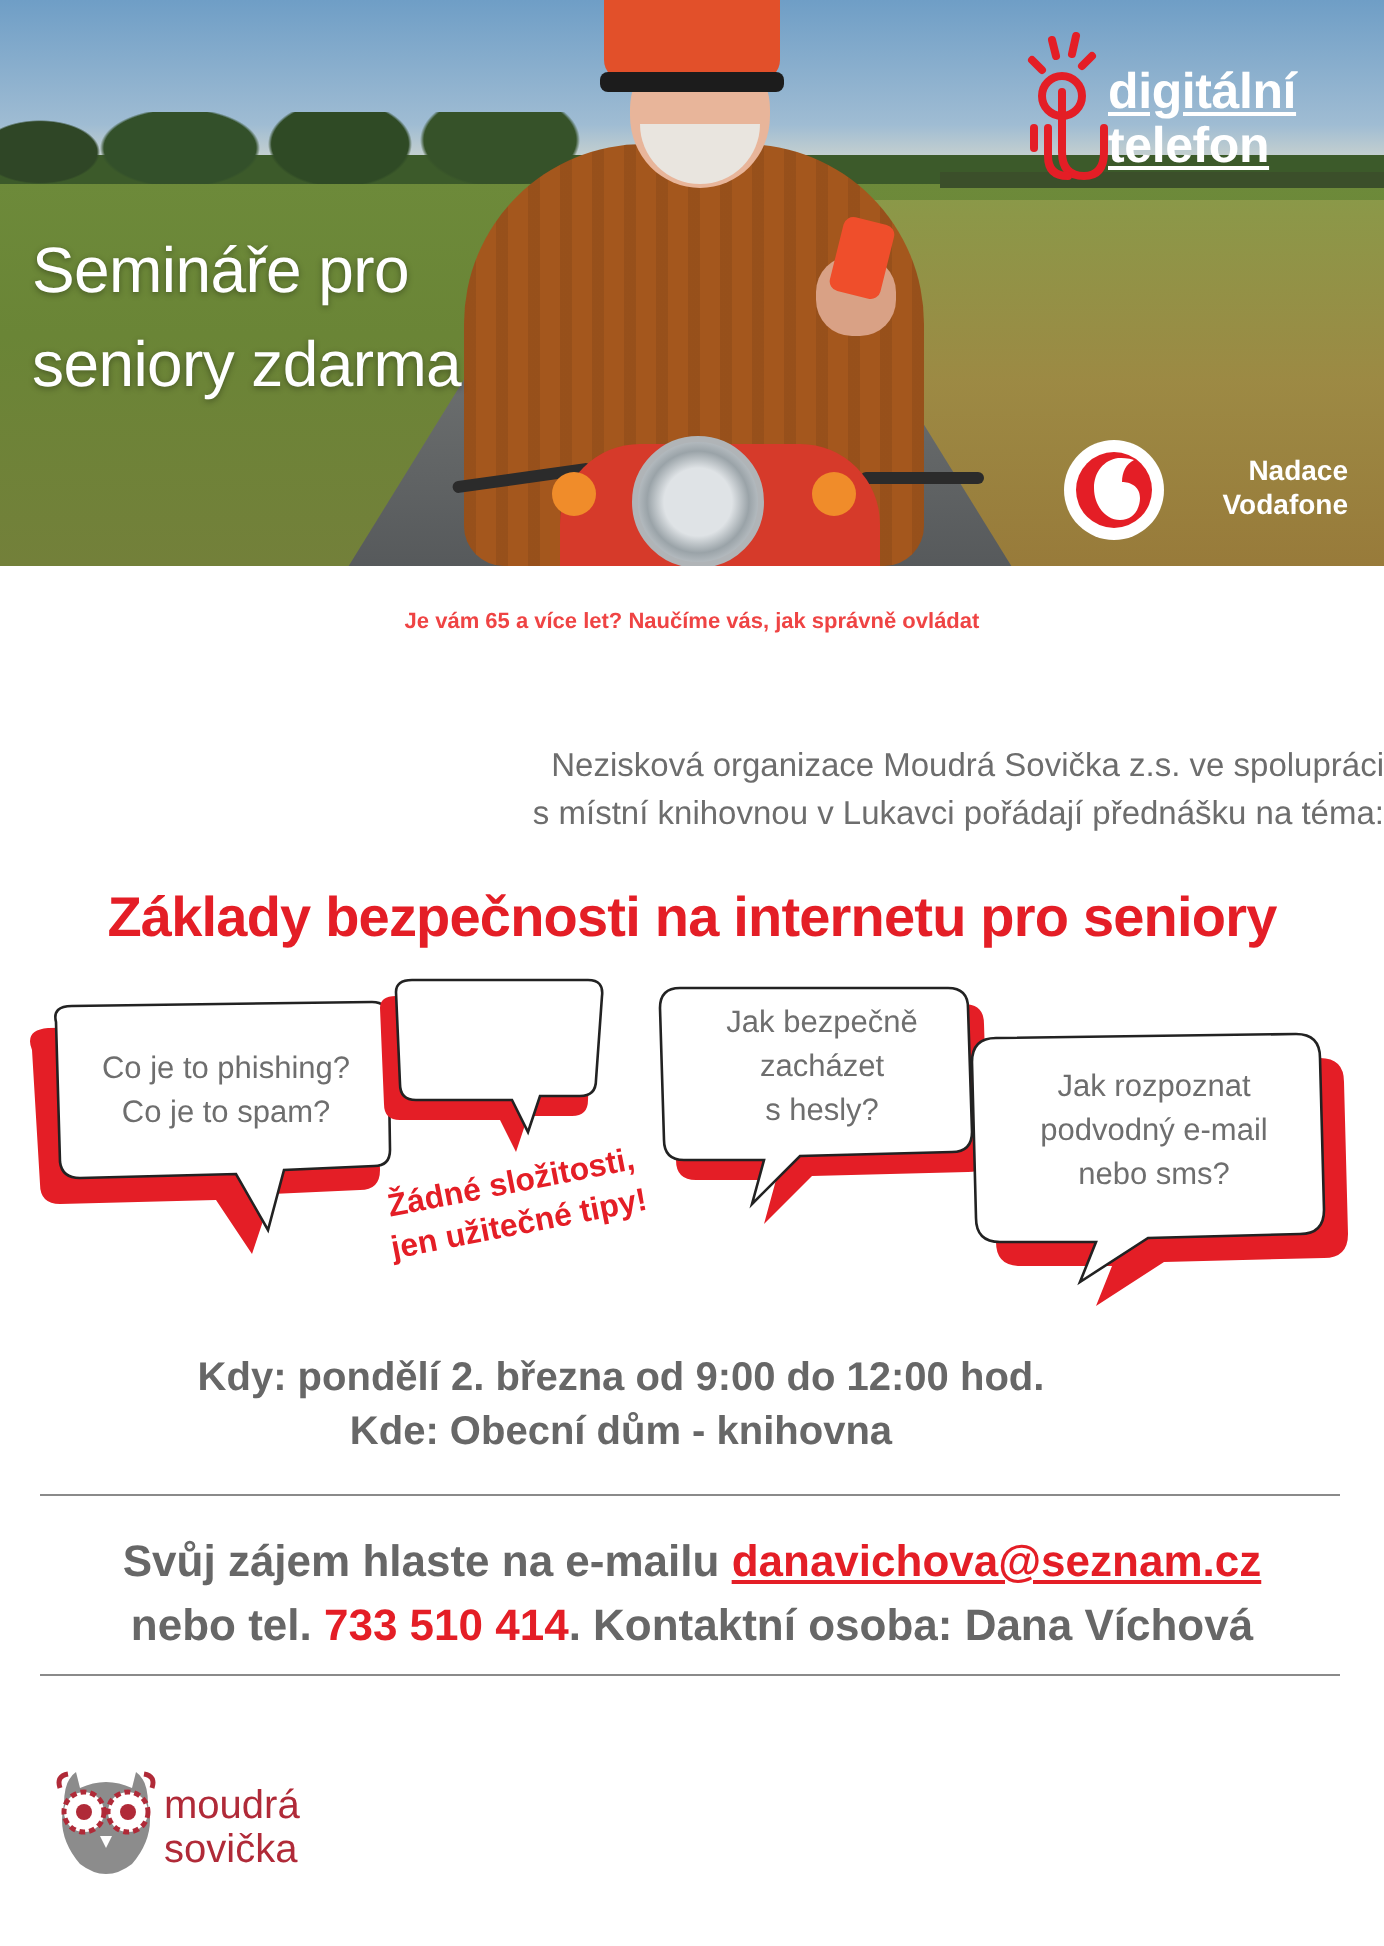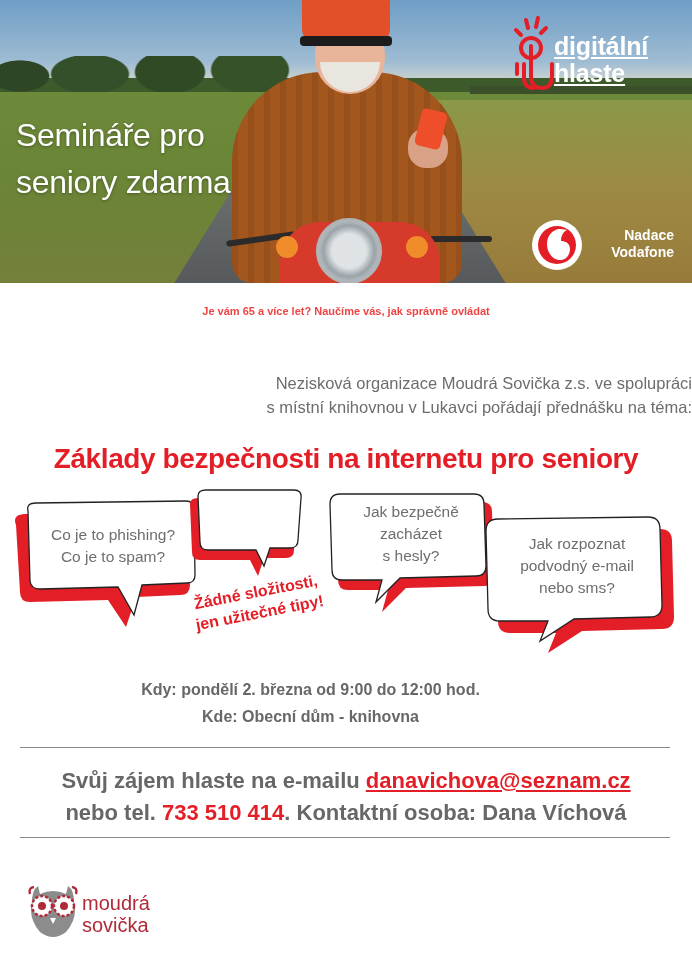--- a/index.html
+++ b/index.html
@@ -57,21 +57,21 @@
   .topic { position: absolute; left: 0; top: 441px; width: 692px; text-align: center; font-weight: bold; font-size: 28px; line-height: 36px; color: #e41e26; letter-spacing: -0.4px; }
 
   
   .bubble { position: absolute; }
   .bubble svg { position: absolute; left: 0; top: 0; overflow: visible; }
   .bubble .txt { position: absolute; text-align: center; font-size: 15.5px; line-height: 22px; color: #6e6e6e; }
 
   .tagline { position: absolute; left: 180px; top: 596px; color: #e41e26; font-weight: bold; font-size: 16px; line-height: 21px;
     transform: rotate(-11deg); transform-origin: left top; text-align: center; width: 150px; }
 
-  .when { position: absolute; left: 0; top: 676px; width: 621px; text-align: center; font-weight: bold; font-size: 16px; line-height: 27px; color: #676767; }
+  .when { position: absolute; left: 0; top: 676px; width: 621px; text-align: center; font-weight: bold; font-size: 20px; line-height: 27px; color: #676767; }
 
   .rule { position: absolute; left: 20px; width: 650px; height: 1px; background: #8a8a8a; }
   .contact { position: absolute; left: 0; top: 765px; width: 692px; text-align: center; font-weight: bold; font-size: 22px; line-height: 32px; color: #676767; }
   .contact .email { color: #e41e26; text-decoration: underline; }
   .contact .phone-num { color: #e41e26; }
 
   .owl-logo { position: absolute; left: 26px; top: 884px; width: 150px; height: 60px; }
   .owl-logo .word { position: absolute; left: 56px; color: #b02a38; font-size: 20px; line-height: 22px; }
 </style>
 </head>
@@ -109,21 +109,21 @@
         <line x1="30" y1="2" x2="28" y2="11"></line>
         <line x1="38" y1="12" x2="33" y2="17"></line>
         <line x1="8" y1="14" x2="13" y2="19"></line>
         <circle cx="23" cy="32" r="10"></circle>
         <path d="M23 30 L23 60 Q23 72 34 72 Q44 72 44 60 L44 48"></path>
         <path d="M16 48 L16 62 Q16 72 26 72"></path>
         <line x1="9" y1="48" x2="9" y2="58"></line>
       </g>
     </svg>
     <div class="word w1">digitální</div>
-    <div class="word w2">hlaste</div>
+    <div class="word w2">telefon</div>
   </div>
 
   <div class="vodafone">
     <div class="circle">
       <svg viewBox="0 0 50 50" width="50" height="50">
         <circle cx="25" cy="25" r="19" fill="#e41e26"></circle>
         <path d="M27 9 C20 10 15 16 15 24 C15 33 21 40 28 40 C35 40 38 34 38 29 C38 23 33 21 29 21 C29 16 31 12 35 10 C32 9 29 9 27 9 Z" fill="#ffffff"></path>
       </svg>
     </div>
     <div class="label">

